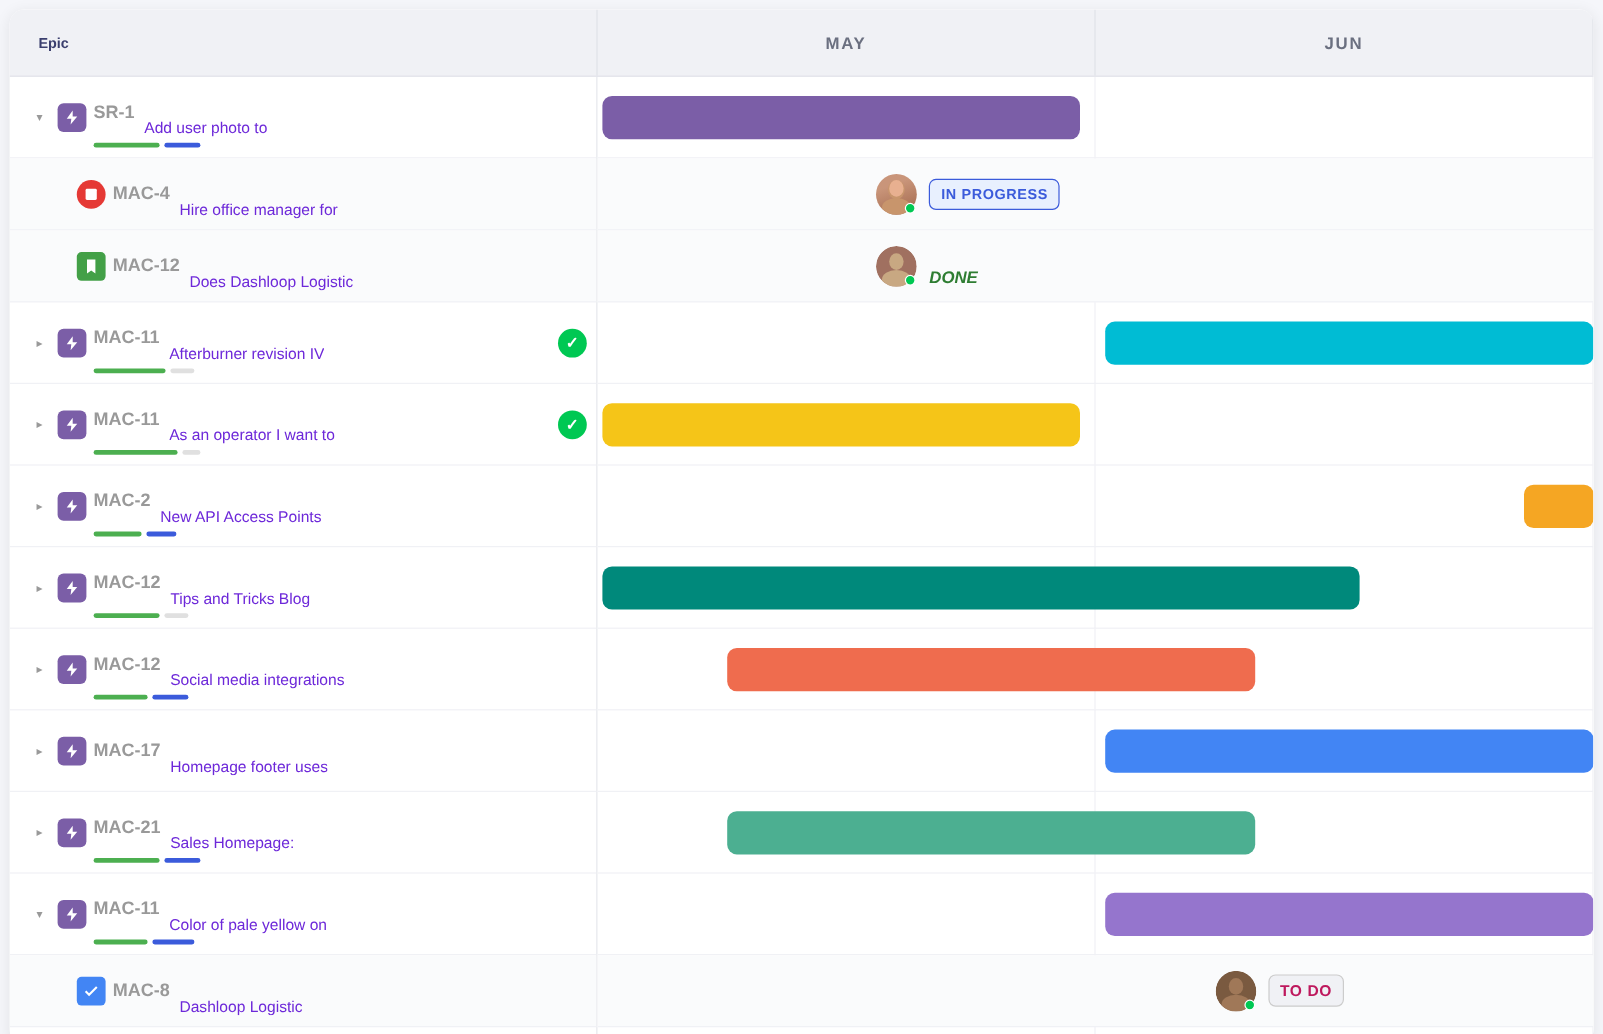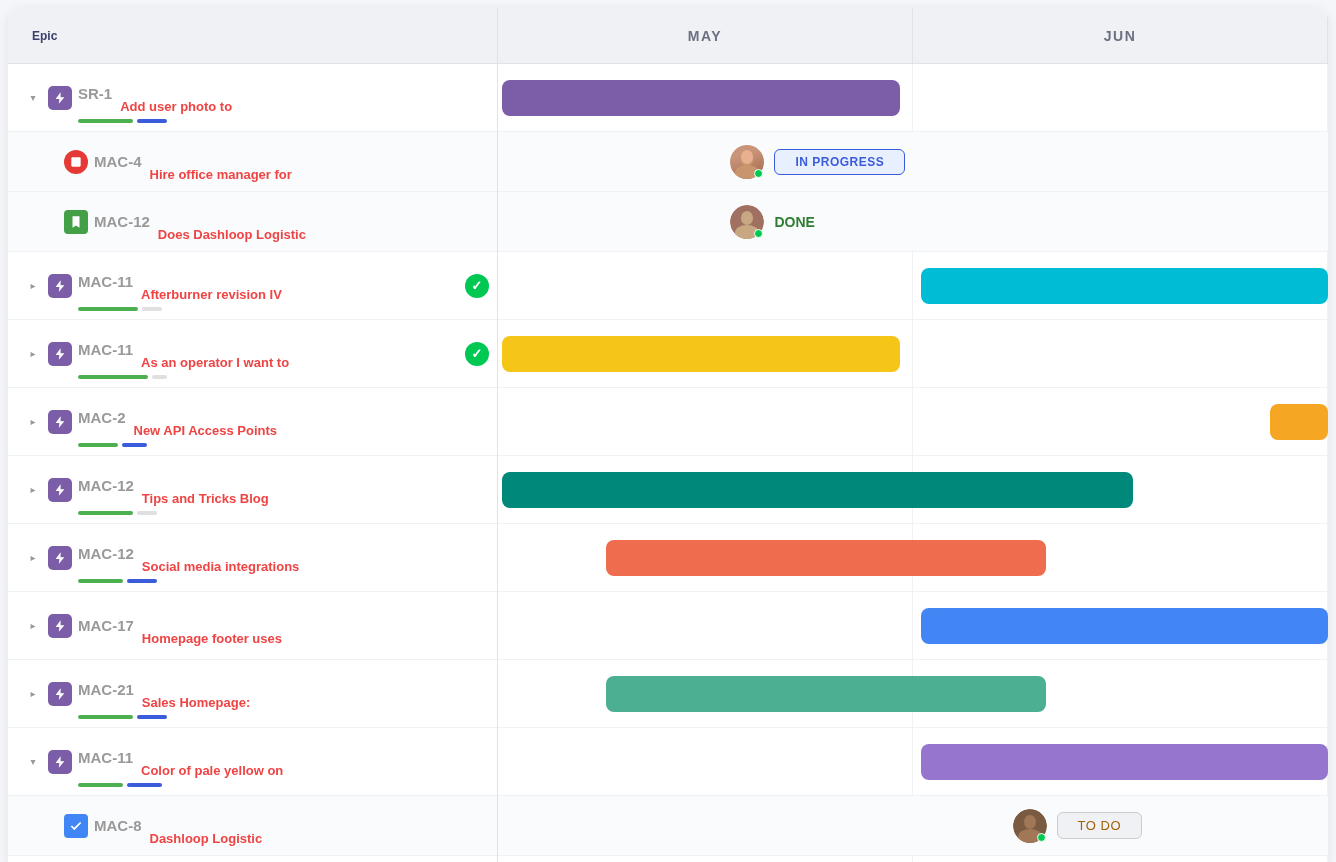--- a/index.html
+++ b/index.html
@@ -118,22 +118,22 @@
       gap: 8px;
     }
     .epic-id {
       font-size: 15px;
       color: #999;
       font-weight: 600;
       flex-shrink: 0;
     }
     .epic-title {
       font-size: 13px;
-      color: #ef4444;
-      font-weight: 700;
+      color: #6d28d9;
+      font-weight: 400;
       white-space: nowrap;
       overflow: hidden;
       text-overflow: ellipsis;
       margin-top: 26px;
     }
     .progress-bars {
       display: flex;
       gap: 4px;
       margin-top: 5px;
     }
@@ -193,42 +193,42 @@
       height: 36px;
       border-radius: 6px;
       position: absolute;
       display: flex;
       align-items: center;
       justify-content: center;
     }
     .status-badge {
       display: inline-flex;
       align-items: center;
-      padding: 5px 20px;
+      padding: 5px 9px;
       border-radius: 6px;
       font-size: 12px;
       font-weight: 700;
       letter-spacing: 0.5px;
     }
     .badge-inprogress {
       background: #e8f0fe;
       color: #3b5bdb;
       border: 1.5px solid #3b5bdb;
     }
     .badge-done {
       color: #2e7d32;
       font-size: 14px;
       font-weight: 700;
     }
     .badge-todo {
       background: #f0f1f5;
-      color: #a16207;
+      color: #be185d;
       border: 1.5px solid #ccc;
       font-size: 13px;
-      font-weight: 400;
+      font-weight: 700;
     }
     .avatar-dot {
       position: absolute;
       bottom: 1px;
       right: 1px;
       width: 9px;
       height: 9px;
       background: #00c853;
       border-radius: 50%;
       border: 1.5px solid white;
@@ -490,21 +490,21 @@
                   <ellipse cx="17" cy="12" rx="6" ry="7" fill="#e8b090"></ellipse>
                 </svg>
               </div>
               <div class="avatar-dot"></div>
             </div>
             <span class="status-badge badge-inprogress">IN PROGRESS</span>
           </div>
         </div>
 
         <div class="chart-row child" style="min-height:60px;">
-          <div style="position:absolute;left:28%;display:flex;align-items:center;gap:10px;">
+          <div style="position:absolute;left:28%;display:flex;align-items:flex-end;gap:10px;font-style:italic;">
             <div style="position:relative;width:34px;height:34px;flex-shrink:0;">
               <div style="width:34px;height:34px;border-radius:50%;overflow:hidden;">
                 <svg viewBox="0 0 34 34" width="34" height="34">
                   <circle cx="17" cy="17" r="17" fill="#a07060"></circle>
                   <ellipse cx="17" cy="13" rx="6" ry="7" fill="#c8a882"></ellipse>
                   <ellipse cx="17" cy="28" rx="12" ry="8" fill="#c8a882"></ellipse>
                 </svg>
               </div>
               <div class="avatar-dot"></div>
             </div>

